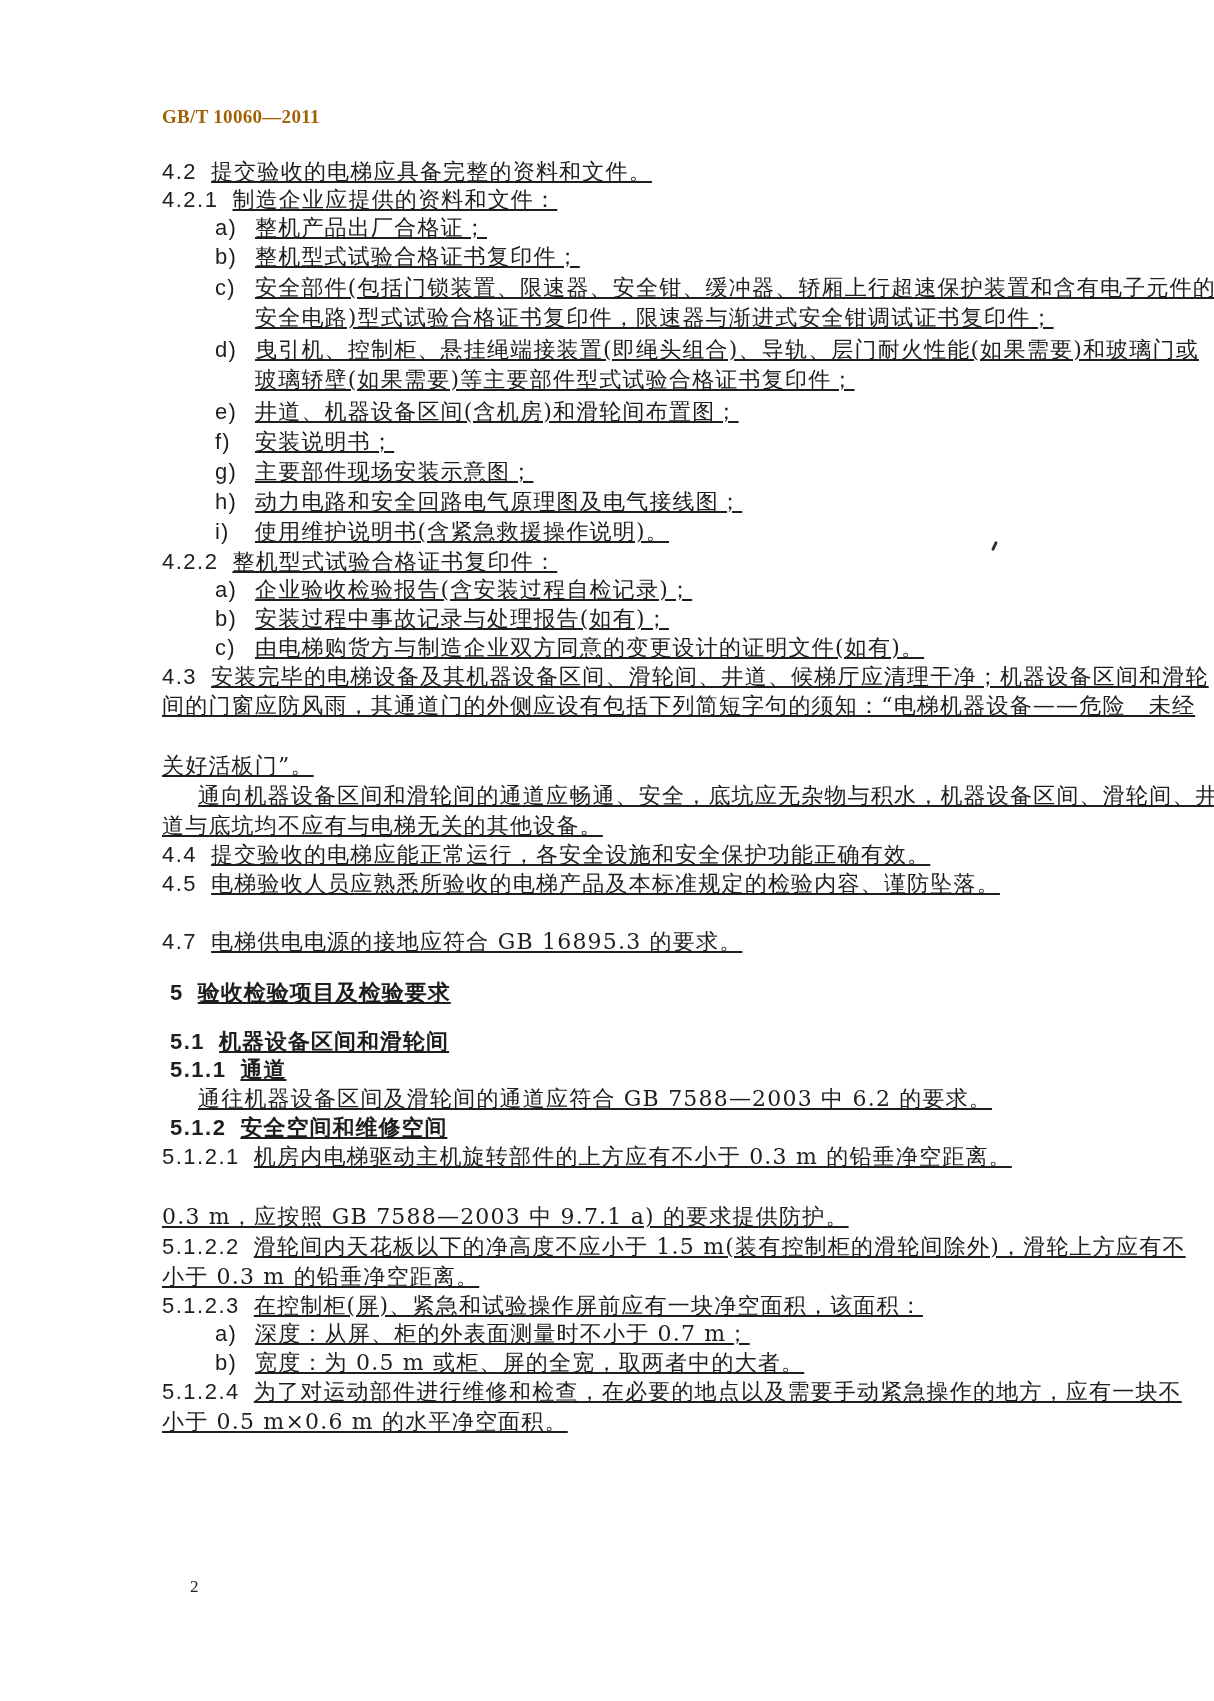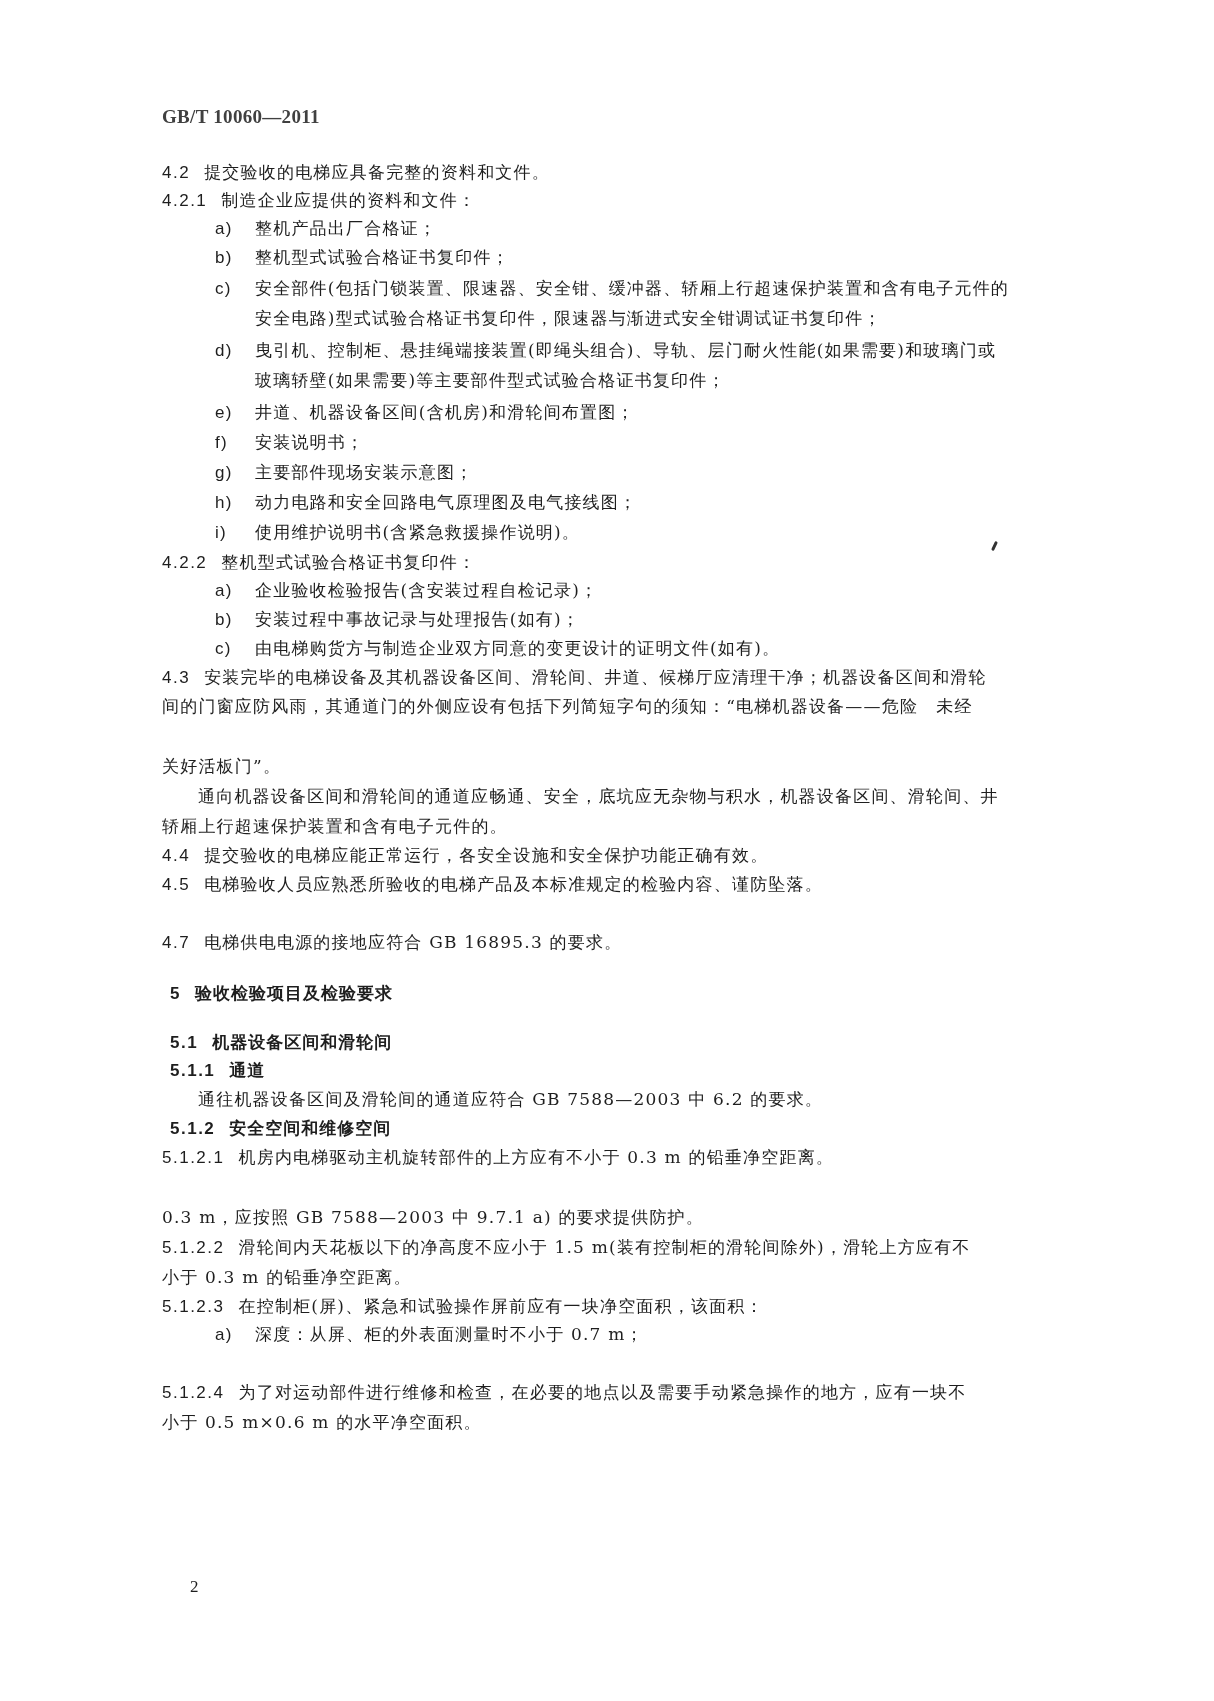--- a/index.html
+++ b/index.html
@@ -8,29 +8,30 @@
       background: #ffffff;
       position: relative;
       overflow: hidden;
       font-family: "DejaVu Serif", "Liberation Serif", serif;
       color: #1e1e1e;
     }
     .page { position: absolute; left: 0; top: 0; width: 1214px; height: 1701px; }
     .hdr {
       position: absolute; left: 162px; top: 106px;
       font-family: "Liberation Sans", "DejaVu Sans", sans-serif;
-      font-size: 19px; letter-spacing: 0.3px; color: #404040;
+      font-size: 19px; letter-spacing: 0.3px; color: #a16207;
     }
     .hdr .gbt { font-family: "Liberation Serif", serif; font-weight: bold; }
     .ln {
       position: absolute;
-      font-size: 17px;
+      font-size: 22px;
       line-height: 24px;
       white-space: nowrap;
       letter-spacing: 1.2px;
+      text-decoration: underline;
     }
     .num {
       display: inline-block;
       font-family: "Liberation Sans", "DejaVu Sans", sans-serif;
       letter-spacing: 1.5px;
       margin-right: 14px;
     }
     .lbl {
       display: inline-block;
       font-family: "Liberation Sans", "DejaVu Sans", sans-serif;
@@ -67,36 +68,37 @@
   <div class="ln" style="left:215px;top:520px"><span class="lbl">i)</span><span>使用维护说明书(含紧急救援操作说明)。</span></div>
   <div class="ln" style="left:162px;top:550px"><span class="num">4.2.2</span><span>整机型式试验合格证书复印件：</span></div>
   <div class="ln" style="left:215px;top:578px"><span class="lbl">a)</span><span>企业验收检验报告(含安装过程自检记录)；</span></div>
   <div class="ln" style="left:215px;top:607px"><span class="lbl">b)</span><span>安装过程中事故记录与处理报告(如有)；</span></div>
   <div class="ln" style="left:215px;top:636px"><span class="lbl">c)</span><span>由电梯购货方与制造企业双方同意的变更设计的证明文件(如有)。</span></div>
 
   <div class="ln" style="left:162px;top:665px"><span class="num">4.3</span><span>安装完毕的电梯设备及其机器设备区间、滑轮间、井道、候梯厅应清理干净；机器设备区间和滑轮</span></div>
   <div class="ln" style="left:162px;top:694px"><span>间的门窗应防风雨，其通道门的外侧应设有包括下列简短字句的须知：“电梯机器设备——危险　未经</span></div>
   <div class="ln" style="left:162px;top:754px"><span>关好活板门”。</span></div>
   <div class="ln" style="left:198px;top:784px"><span>通向机器设备区间和滑轮间的通道应畅通、安全，底坑应无杂物与积水，机器设备区间、滑轮间、井</span></div>
-  <div class="ln" style="left:162px;top:814px"><span>轿厢上行超速保护装置和含有电子元件的。</span></div>
+  <div class="ln" style="left:162px;top:814px"><span>道与底坑均不应有与电梯无关的其他设备。</span></div>
 
   <div class="ln" style="left:162px;top:843px"><span class="num">4.4</span><span>提交验收的电梯应能正常运行，各安全设施和安全保护功能正确有效。</span></div>
   <div class="ln" style="left:162px;top:872px"><span class="num">4.5</span><span>电梯验收人员应熟悉所验收的电梯产品及本标准规定的检验内容、谨防坠落。</span></div>
   <div class="ln" style="left:162px;top:930px"><span class="num">4.7</span><span>电梯供电电源的接地应符合 GB 16895.3 的要求。</span></div>
 
   <div class="ln bold" style="left:162px;top:981px"><span class="num">5</span><span>验收检验项目及检验要求</span></div>
   <div class="ln bold" style="left:162px;top:1030px"><span class="num">5.1</span><span>机器设备区间和滑轮间</span></div>
   <div class="ln bold" style="left:162px;top:1058px"><span class="num">5.1.1</span><span>通道</span></div>
   <div class="ln" style="left:198px;top:1087px"><span>通往机器设备区间及滑轮间的通道应符合 GB 7588—2003 中 6.2 的要求。</span></div>
   <div class="ln bold" style="left:162px;top:1116px"><span class="num">5.1.2</span><span>安全空间和维修空间</span></div>
   <div class="ln" style="left:162px;top:1145px"><span class="num">5.1.2.1</span><span>机房内电梯驱动主机旋转部件的上方应有不小于 0.3 m 的铅垂净空距离。</span></div>
   <div class="ln" style="left:162px;top:1205px"><span>0.3 m，应按照 GB 7588—2003 中 9.7.1 a) 的要求提供防护。</span></div>
   <div class="ln" style="left:162px;top:1235px"><span class="num">5.1.2.2</span><span>滑轮间内天花板以下的净高度不应小于 1.5 m(装有控制柜的滑轮间除外)，滑轮上方应有不</span></div>
   <div class="ln" style="left:162px;top:1265px"><span>小于 0.3 m 的铅垂净空距离。</span></div>
   <div class="ln" style="left:162px;top:1294px"><span class="num">5.1.2.3</span><span>在控制柜(屏)、紧急和试验操作屏前应有一块净空面积，该面积：</span></div>
   <div class="ln" style="left:215px;top:1322px"><span class="lbl">a)</span><span>深度：从屏、柜的外表面测量时不小于 0.7 m；</span></div>
+  <div class="ln" style="left:215px;top:1351px"><span class="lbl">b)</span><span>宽度：为 0.5 m 或柜、屏的全宽，取两者中的大者。</span></div>
   <div class="ln" style="left:162px;top:1380px"><span class="num">5.1.2.4</span><span>为了对运动部件进行维修和检查，在必要的地点以及需要手动紧急操作的地方，应有一块不</span></div>
   <div class="ln" style="left:162px;top:1410px"><span>小于 0.5 m×0.6 m 的水平净空面积。</span></div>
 
   <div class="pageno">2</div>
 
   <div class="speck" style="left:993px;top:541px"></div>
 </div>
 
 </body></html>

